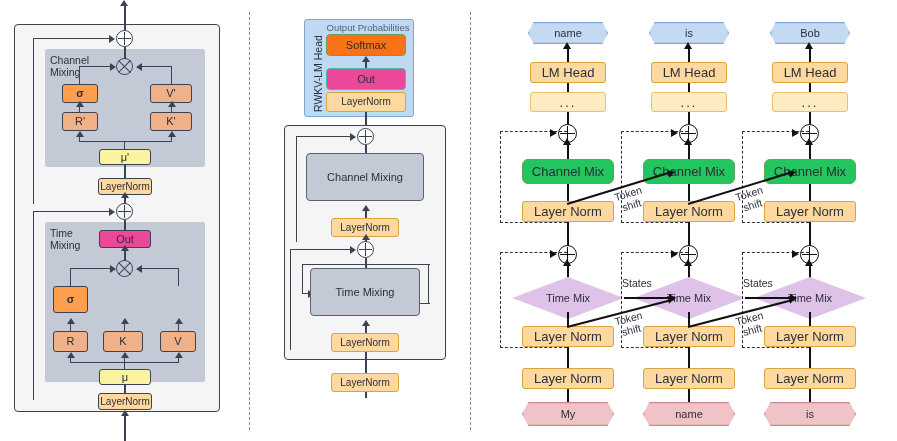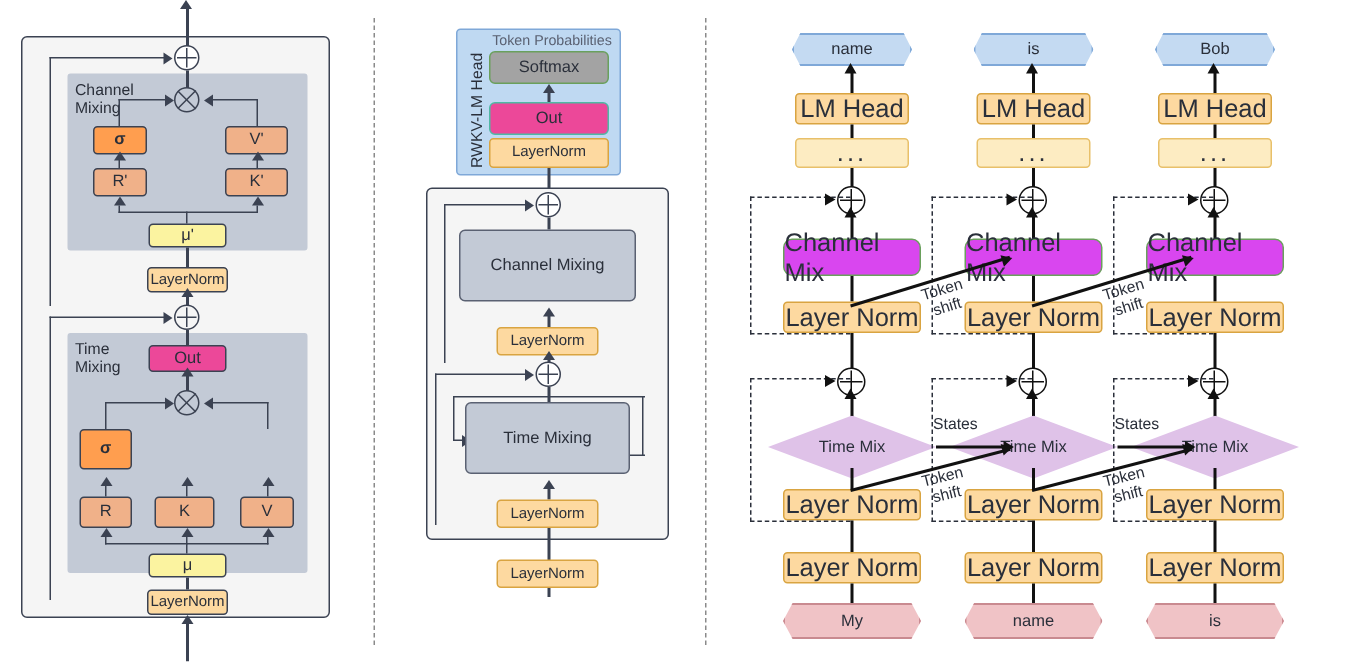--- a/index.html
+++ b/index.html
@@ -12,21 +12,21 @@
        justify-content:center;text-align:center;border:1.2px solid #3b4252;
        border-radius:3px;font-size:11px;line-height:1.12;white-space:pre-line;}
   .orange {background:#FF9E4F;}
   .salmon {background:#F0B189;}
   .red    {background:#FB8E8E;}
   .yellow {background:#FBF3A0;}
   .ln     {background:#FDD9A0;}
   .teal   {background:#ec4899;}
   .grayblk{background:#C3CAD6;border:1.2px solid #5a6172;}
   .pinkbig{background:#EE5A7D;color:#2a2f3a;}
-  .green  {background:#a3a3a3;}
+  .green  {background:#f97316;}
   .bluebox{background:#BFD9F2;}
 
   
   .outerpanel{position:absolute;box-sizing:border-box;background:#F5F5F5;
               border:1.4px solid #3b4252;border-radius:4px;}
   .subgroup{position:absolute;box-sizing:border-box;background:#C3CAD6;
             border:1px solid #C3CAD6;border-radius:2px;}
   .grouplabel{position:absolute;font-size:10.5px;line-height:1.15;color:#2a2f3a;
               white-space:pre-line;text-align:left;}
 
@@ -54,24 +54,24 @@
   .op .d1,.op .d2{left:50%;top:50%;width:1.4px;height:17px;margin-left:-0.7px;
                   margin-top:-8.5px;transform-origin:center;}
   .op .d1{transform:rotate(45deg);}
   .op .d2{transform:rotate(-45deg);}
 
   
   .vsep{position:absolute;width:0;border-left:1.6px dashed #8a8a8a;}
 
   
   .rbox{position:absolute;box-sizing:border-box;display:flex;align-items:center;
-        justify-content:center;font-size:17px;border-radius:3px;}
+        justify-content:center;font-size:13px;border-radius:3px;}
   .rln{background:#FDD9A0;border:1.3px solid #D9A441;}
   .rdots{background:#FDECC2;border:1.3px solid #E8C06A;letter-spacing:2px;}
-  .rcm{background:#d946ef;border:1.3px solid #6AA05C;border-radius:6px;}
+  .rcm{background:#22c55e;border:1.3px solid #6AA05C;border-radius:6px;}
   .dashrect{position:absolute;box-sizing:border-box;border:1.4px dashed #2a2f3a;
             border-right:none;background:transparent;}
   .hexout,.hexin{position:absolute;box-sizing:border-box;display:flex;
     align-items:center;justify-content:center;font-size:11px;
     clip-path:polygon(7% 0,93% 0,100% 50%,93% 100%,7% 100%,0 50%);}
   .hexout{background:#C4DAF2;}
   .hexin{background:#F0C3C6;}
   .diamond{position:absolute;box-sizing:border-box;background:#DFC2E8;
     display:flex;align-items:center;justify-content:center;font-size:11px;
     clip-path:polygon(50% 0,100% 50%,50% 100%,0 50%);}
@@ -222,21 +222,21 @@
   <div class="ln-v" style="left:124px;top:413px;height:28px;"></div>
   <div class="arrowhead ah-up" style="left:120.5px;top:410px;"></div>
 </div>
 
 <div class="vsep" style="left:249px;top:12px;height:418px;"></div>
 
 <div class="panel" style="left:260px;top:0;width:210px;height:441px;">
 
   <div class="box bluebox" style="left:44px;top:19px;width:110px;height:98px;border:1.3px solid #7FA8D8;border-radius:3px;"></div>
   <div class="vertlabel" style="left:52px;top:112px;">RWKV-LM Head</div>
-  <div class="caption" style="left:64px;top:22px;width:88px;text-align:center;">Token Probabilities</div>
+  <div class="caption" style="left:64px;top:22px;width:88px;text-align:center;">Output Probabilities</div>
 
   <div class="box green" style="left:66px;top:34px;width:80px;height:22px;border:1.2px solid #6AA05C;border-radius:4px;">Softmax</div>
 
   <div class="ln-v" style="left:105px;top:60px;height:10px;"></div>
   <div class="arrowhead ah-up" style="left:101.5px;top:56px;"></div>
 
   <div class="box teal" style="left:66px;top:68px;width:80px;height:22px;border:1.2px solid #4FB8A4;border-radius:4px;">Out</div>
   <div class="box ln" style="left:66px;top:92px;width:80px;height:20px;border:1.2px solid #D9A441;border-radius:3px;font-size:10px;">LayerNorm</div>
 
   <div class="ln-v" style="left:105px;top:112px;height:18px;"></div>

